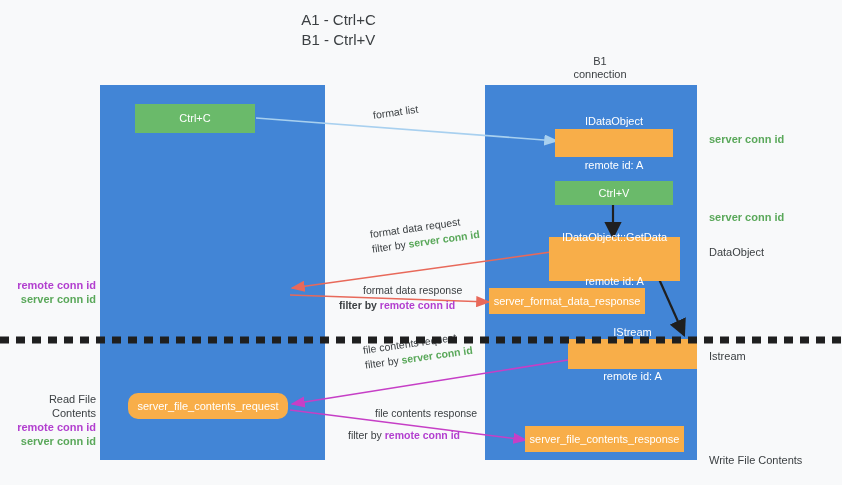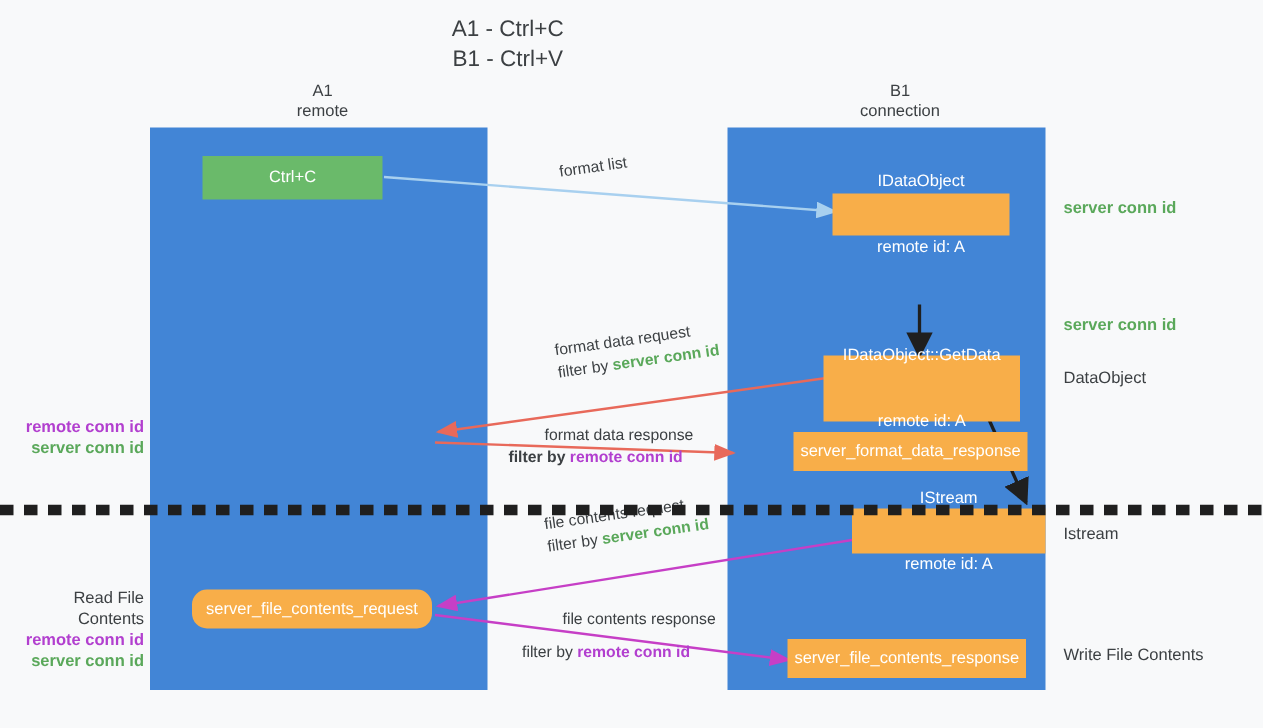--- a/index.html
+++ b/index.html
@@ -103,24 +103,20 @@
   }
 </style>
 </head>
 <body>
 
 <div id="stage">
 
   <div class="abs" id="title">A1 - Ctrl+C
 B1 - Ctrl+V</div>
 
-  <div class="abs col-header" id="hdr-a1">
-    <div>A1</div>
-    <div>remote</div>
-  </div>
   <div class="abs col-header" id="hdr-b1">
     <div>B1</div>
     <div>connection</div>
   </div>
 
   <div class="abs lane" id="lane-a1"></div>
   <div class="abs lane" id="lane-b1"></div>
 
   <svg class="overlay">
     <defs>
@@ -160,27 +156,30 @@
 
   <div class="abs node orange" style="left:128px; top:393px; width:160px; height:26px;border-radius:10px;">
     <span>server_file_contents_request</span>
   </div>
 
   <div class="abs node orange" style="left:555px; top:129px; width:118px; height:28px;">
     <span>IDataObject</span>
     <span class="l2">remote id: A</span>
   </div>
 
+  <div class="abs node green" style="left:555px; top:181px; width:118px; height:24px;">
+    <span>Ctrl+V</span>
+  </div>
 
   <div class="abs node orange" style="left:549px; top:237px; width:131px; height:44px;">
     <span>IDataObject::GetData</span>
     <span class="l2">remote id: A</span>
   </div>
 
-  <div class="abs node orange" style="left:489px; top:288px; width:156px; height:26px;margin-left:40px;">
+  <div class="abs node orange" style="left:489px; top:288px; width:156px; height:26px;">
     <span>server_format_data_response</span>
   </div>
 
   <div class="abs node orange" style="left:568px; top:339px; width:129px; height:30px;">
     <span>IStream</span>
     <span class="l2">remote id: A</span>
   </div>
 
   <div class="abs node orange" style="left:525px; top:426px; width:159px; height:26px;">
     <span>server_file_contents_response</span>
@@ -211,21 +210,21 @@
   </div>
 
   <div class="abs side-label green-txt" style="left:709px; top:132px;">server conn id</div>
 
   <div class="abs side-label green-txt" style="left:709px; top:210px;">server conn id</div>
 
   <div class="abs side-label" style="left:709px; top:245px;">DataObject</div>
 
   <div class="abs side-label" style="left:709px; top:349px;">Istream</div>
 
-  <div class="abs side-label" style="left:709px; top:430px;">Write File Contents</div>
+  <div class="abs side-label" style="left:709px; top:453px;">Write File Contents</div>
 
   <div class="abs side-label" style="left:12px; top:278px; width:84px; text-align:right;">
     <div class="purple-txt">remote conn id</div>
     <div class="green-txt">server conn id</div>
   </div>
 
   <div class="abs side-label" style="left:8px; top:392px; width:88px; text-align:right;">
     <div>Read File Contents</div>
     <div class="purple-txt">remote conn id</div>
     <div class="green-txt">server conn id</div>

